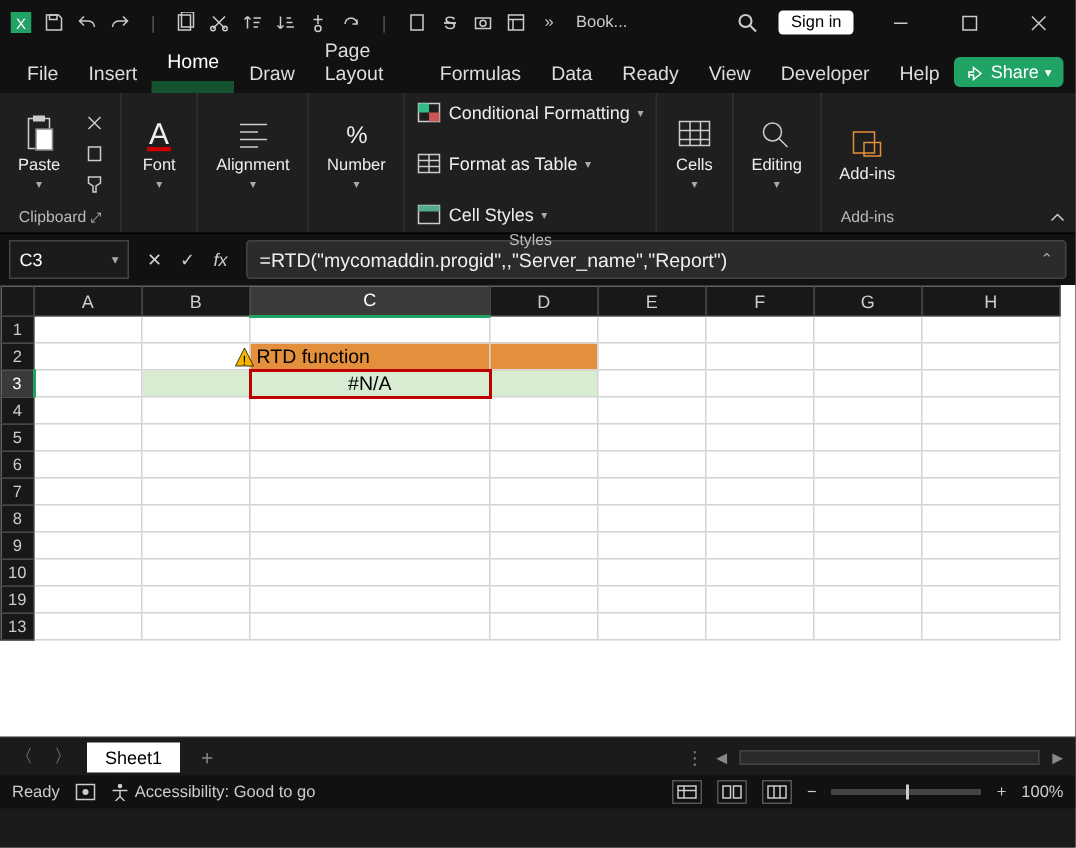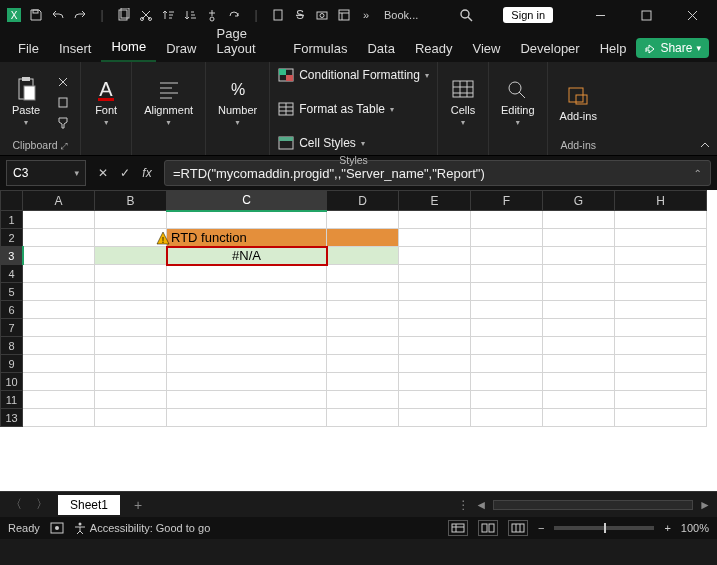--- a/index.html
+++ b/index.html
@@ -3,25 +3,25 @@
 <meta charset="utf-8">
 <style>
   * { box-sizing: border-box; margin: 0; padding: 0; }
   html, body { width: 717px; height: 565px; overflow: hidden; font-family: "Segoe UI", Arial, sans-serif; font-size: 12px; background: #1a1a1a; color: #fff; }
   .titlebar { height: 30px; background: #111; display: flex; align-items: center; padding: 0 4px; gap: 4px; }
   .titlebar .qat { display: flex; align-items: center; gap: 6px; padding-left: 2px; }
   .titlebar .qat .ico { width: 16px; height: 16px; display: flex; align-items: center; justify-content: center; color: #ccc; }
   .titlebar .spacer { flex: 1; }
   .titlebar .title { color: #ccc; font-size: 11px; padding: 0 6px; }
   .titlebar .search { width: 22px; height: 22px; display: flex; align-items: center; justify-content: center; color: #ccc; }
-  .titlebar .signin { background: #fff; color: #000; border-radius: 3px; padding: 2px 8px; font-size: 11px; margin: 0 22px; }
+  .titlebar .signin { background: #fff; color: #000; border-radius: 3px; padding: 2px 8px; font-size: 11px; margin: 0 6px; }
   .winbtn { width: 42px; height: 30px; display: flex; align-items: center; justify-content: center; color: #ccc; }
   .tabs { height: 32px; background: #111; display: flex; align-items: flex-end; padding: 0 8px; gap: 0; }
   .tab { padding: 6px 10px; font-size: 13px; color: #ddd; cursor: pointer; }
-  .tab.active { color: #fff; border-bottom: 2px solid #14532d; }
+  .tab.active { color: #fff; border-bottom: 8px solid #14532d; }
   .tabs .flex { flex: 1; }
   .sharebtn { background: #21a366; color: #fff; border-radius: 4px; padding: 3px 8px; display: flex; align-items: center; gap: 4px; font-size: 12px; margin: 4px 0; justify-content: space-between; }
   .ribbon { height: 94px; background: #1f1f1f; border-bottom: 1px solid #000; display: flex; position: relative; }
   .ribgrp { display: flex; flex-direction: column; align-items: center; padding: 4px 8px 2px; border-right: 1px solid #303030; }
   .ribgrp .top { flex: 1; display: flex; align-items: center; gap: 6px; }
   .ribgrp .label { font-size: 10.5px; color: #bbb; padding-top: 2px; height: 16px; }
   .bigbtn { display: flex; flex-direction: column; align-items: center; gap: 2px; color: #eee; font-size: 11px; padding: 2px 4px; }
   .bigbtn .icn { width: 26px; height: 26px; display: flex; align-items: center; justify-content: center; }
   .sidebtns { display: flex; flex-direction: column; gap: 2px; padding-left: 4px; }
   .sidebtns .s { width: 18px; height: 18px; color: #ccc; display:flex;align-items:center;justify-content:center; }
@@ -512,21 +512,21 @@
           <td></td>
           <td></td>
           <td></td>
           <td></td>
           <td></td>
           <td></td>
           <td></td>
           <td></td>
         </tr>
       <tr>
-          <th>11</th>
+          <th>19</th>
           <td></td>
           <td></td>
           <td></td>
           <td></td>
           <td></td>
           <td></td>
           <td></td>
           <td></td>
         </tr>
       <tr>

